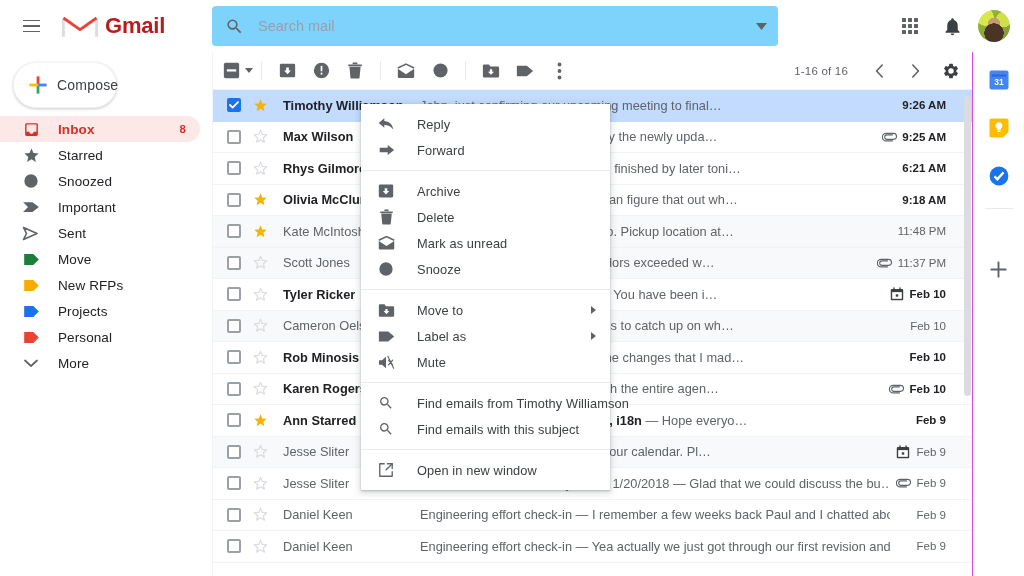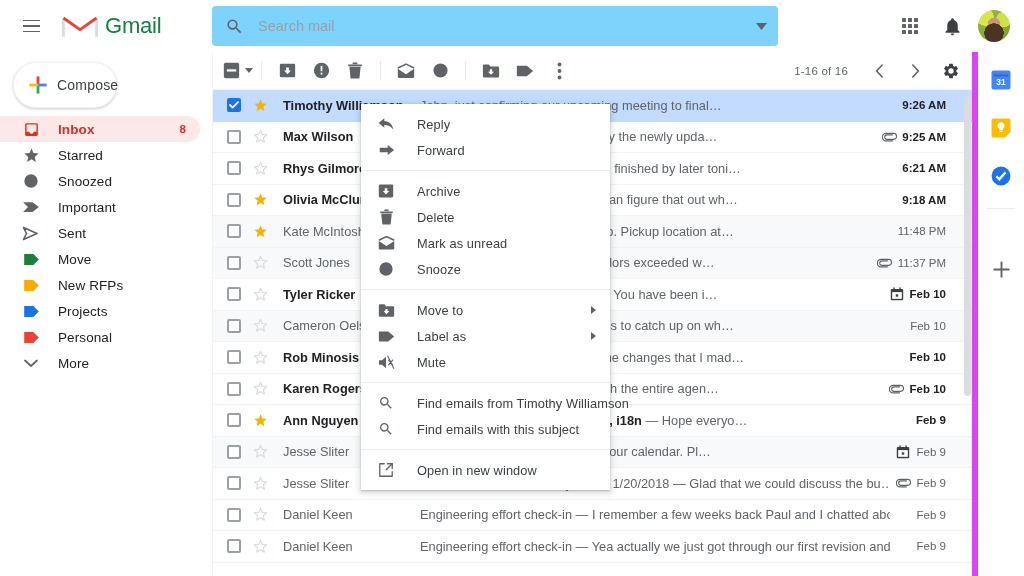--- a/index.html
+++ b/index.html
@@ -24,22 +24,22 @@
   .hamburger {
     width: 40px; height: 40px; margin-left: 11px;
     display: flex; flex-direction: column; justify-content: center;
     align-items: center; gap: 4px; cursor: pointer; border-radius: 50%;
   }
   .hamburger span { display:block; width: 17px; height: 1.6px; background: #5f6368; }
 
   .brand { display: flex; align-items: center; margin-left: 10px; cursor: pointer; }
   .brand .mlogo { width: 38px; height: 28px; }
   .brand .gmail-word {
-    font-size: 22px; color: #15803d; margin-left: 6px;
-    letter-spacing: -0.2px; font-weight: 400;
+    font-size: 22px; color: #b91c1c; margin-left: 6px;
+    letter-spacing: -0.2px; font-weight: 700;
   }
 
   .searchbar {
     position: absolute; left: 212px; top: 6px;
     width: 566px; height: 40px;
     background: #7dd3fc; border-radius: 4px;
     display: flex; align-items: center; cursor: text;
   }
   .searchbar .sicon { margin-left: 13px; margin-right: 14px; display:flex; }
   .searchbar .sinput {
@@ -178,21 +178,21 @@
   .erow .date {
     flex: 0 0 56px; text-align: right; padding-right: 26px;
     font-size: 11.5px; color: #5f6368; white-space: nowrap;
   }
   .erow.unread .date { color: #202124; font-weight: 700; }
 
   
   .addons {
     position: absolute; top: 52px; right: 0;
     width: 52px; height: 524px; background: #fff;
-    border-left: 6px solid #d946ef;
+    border-left: 1px solid #d946ef;
     display: flex; flex-direction: column; align-items: center;
   }
   .addon-btn {
     width: 40px; height: 40px; margin-top: 8px;
     display:flex; align-items:center; justify-content:center;
     cursor:pointer; border-radius: 4px;
   }
   .addon-div { width: 28px; height: 1px; background:#e8eaed; margin: 12px 0 4px; }
 
   
@@ -654,21 +654,21 @@
         <span class="date">Feb 10</span>
       </div>
 
       <div class="erow unread">
         <span class="cb"></span>
         <span class="star">
           <svg width="15" height="15" viewBox="0 0 24 24" fill="#f4b400">
               <path d="M12 17.27L18.18 21l-1.64-7.03L22 9.24l-7.19-.61L12 2 9.19 8.63 2 9.24l5.46 4.73L5.82 21z"></path>
             </svg>
         </span>
-        <span class="sender">Ann Nguyen</span>
+        <span class="sender">Ann Starred</span>
         <span class="body"><span class="subj">te across Horizontals, Verticals, i18n</span> <span class="snip">— Hope everyo…</span></span>
         <span class="attach"></span>
         <span class="date">Feb 9</span>
       </div>
 
       <div class="erow alt">
         <span class="cb"></span>
         <span class="star">
           <svg width="15" height="15" viewBox="0 0 24 24" fill="none" stroke="#dadce0" stroke-width="1.9" stroke-linejoin="round">
               <path d="M12 17.27L18.18 21l-1.64-7.03L22 9.24l-7.19-.61L12 2 9.19 8.63 2 9.24l5.46 4.73L5.82 21z"></path>

